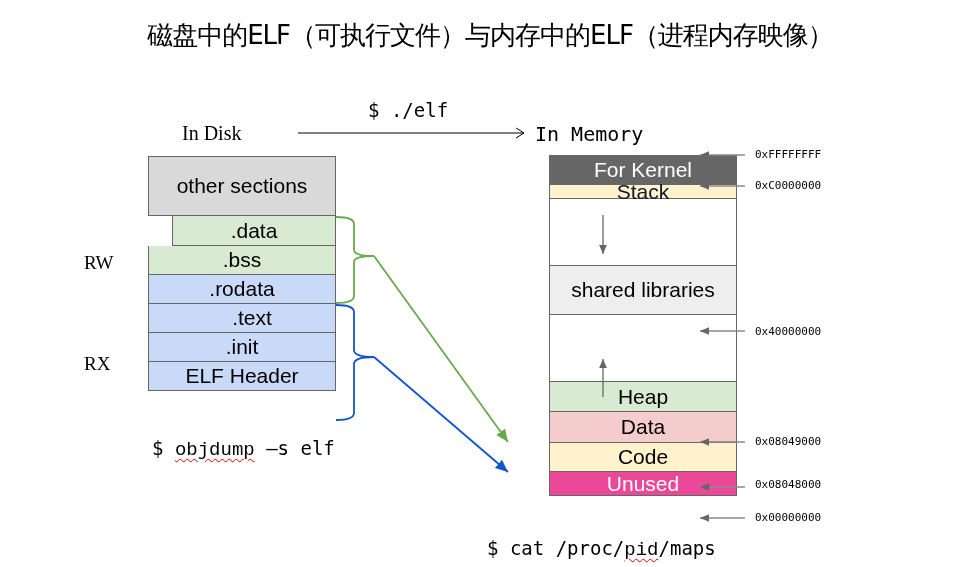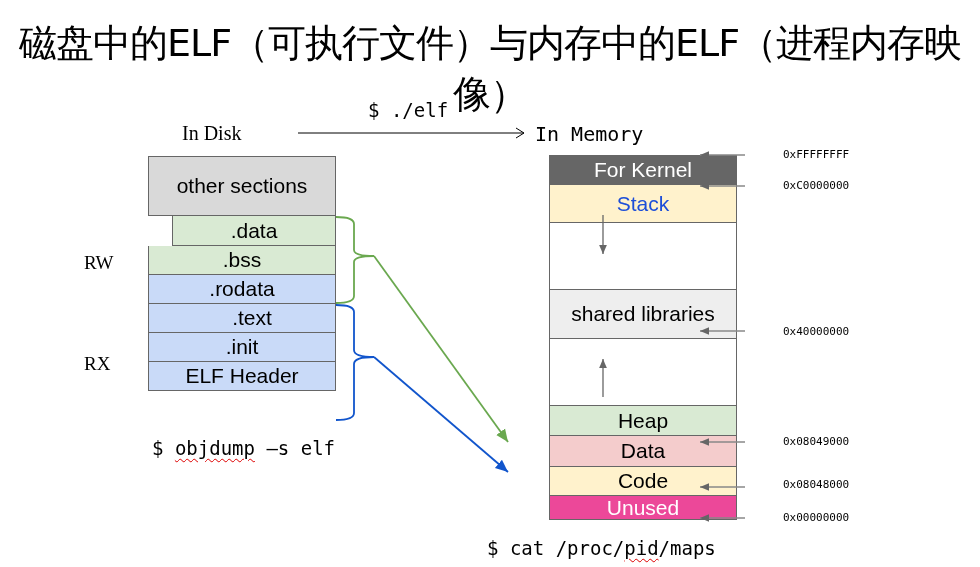--- a/index.html
+++ b/index.html
@@ -1,35 +1,35 @@
 <!DOCTYPE html>
 <html><head>
 <meta charset="utf-8">
 <style>
   html, body { margin: 0; padding: 0; background: #ffffff; }
   body { width: 980px; height: 567px; position: relative; overflow: hidden;
          font-family: "Liberation Sans", sans-serif; color: #000; }
   .title { position: absolute; left: 0; top: 18px; width: 980px; text-align: center;
-           font-family: "DejaVu Sans", sans-serif; font-size: 38px; letter-spacing: -1px; }
+           font-family: "DejaVu Sans", sans-serif; font-size: 26px; letter-spacing: -1px; }
   .mono { font-family: "DejaVu Sans Mono", "Liberation Mono", monospace; }
   .label-disk { position: absolute; left: 182px; top: 122px; font-size: 20px; font-family: Liberation Serif, serif; }
   .label-mem { position: absolute; left: 535px; top: 122px; font-size: 20px; }
   .label-cmd { position: absolute; left: 368px; top: 99px; font-size: 19px; }
   .rw-label, .rx-label { position: absolute; left: 84px; font-size: 19px; font-family: Liberation Serif, serif; }
   .rw-label { top: 252px; }
   .rx-label { top: 353px; }
   .disk { position: absolute; left: 148px; top: 156px; width: 188px; }
   .cell { box-sizing: border-box; border: 1px solid #666; border-top: none; text-align: center;
           font-size: 21px; display: flex; align-items: center; justify-content: center; }
   .cell:first-child { border-top: 1px solid #666; }
   .mem { position: absolute; left: 509px; top: 155px; width: 188px; margin-left: 40px; }
-  .addr { position: absolute; left: 755px; font-size: 11px; margin-left: 28px; }
+  .addr { position: absolute; left: 755px; font-size: 11px; }
   .cmd-objdump { position: absolute; left: 152px; top: 437px; font-size: 19px; }
   .cmd-maps { position: absolute; left: 487px; top: 537px; font-size: 19px; }
-  .squiggle { text-decoration: underline wavy #d00; text-decoration-thickness: 1px; text-underline-offset: 3px; }
+  .squiggle { text-decoration: underline wavy #d00; text-decoration-thickness: 1px; text-underline-offset: 3px; font-family: Liberation Mono, monospace; }
   svg.overlay { position: absolute; left: 0; top: 0; pointer-events: none; }
 </style>
 </head>
 <body>
 
 <div class="title">磁盘中的ELF（可执行文件）与内存中的ELF（进程内存映像）</div>
 
 <div class="label-disk mono">In Disk</div>
 <div class="label-cmd mono">$ ./elf</div>
 <div class="label-mem mono">In Memory</div>
@@ -58,21 +58,21 @@
     </div>
   <div class="cell" style="height: 29px; background: rgb(201, 218, 248);">
       <span>ELF Header</span>
     </div>
 </div>
 
 <div class="mem">
   <div class="cell" style="height: 30px; background: rgb(102, 102, 102); color: rgb(255, 255, 255);">
       <span>For Kernel</span>
     </div>
-  <div class="cell" style="height: 38px; background: rgb(255, 242, 204); color: #1d4ed8;">
+  <div class="cell" style="height: 14px; background: rgb(255, 242, 204); color: #0f172a;">
       <span>Stack</span>
     </div>
   <div class="cell" style="height: 67px; background: rgb(255, 255, 255); color: rgb(0, 0, 0);"></div>
   <div class="cell" style="height: 49px; background: rgb(238, 238, 238); color: rgb(0, 0, 0);">
       <span>shared libraries</span>
     </div>
   <div class="cell" style="height: 67px; background: rgb(255, 255, 255); color: rgb(0, 0, 0);"></div>
   <div class="cell" style="height: 30px; background: rgb(217, 234, 211); color: rgb(0, 0, 0);">
       <span>Heap</span>
     </div>

